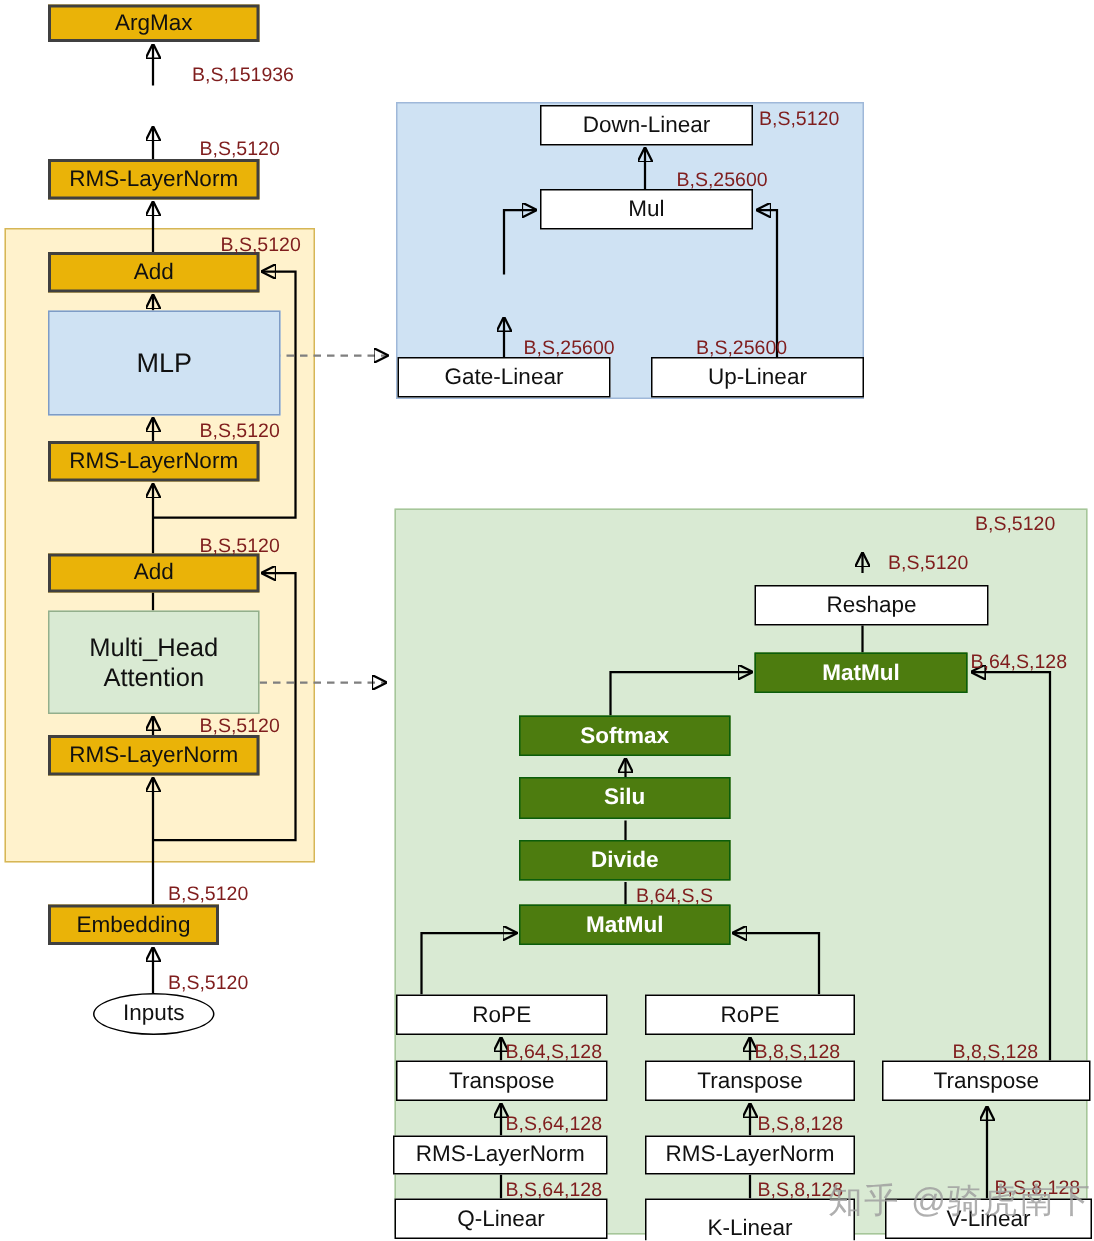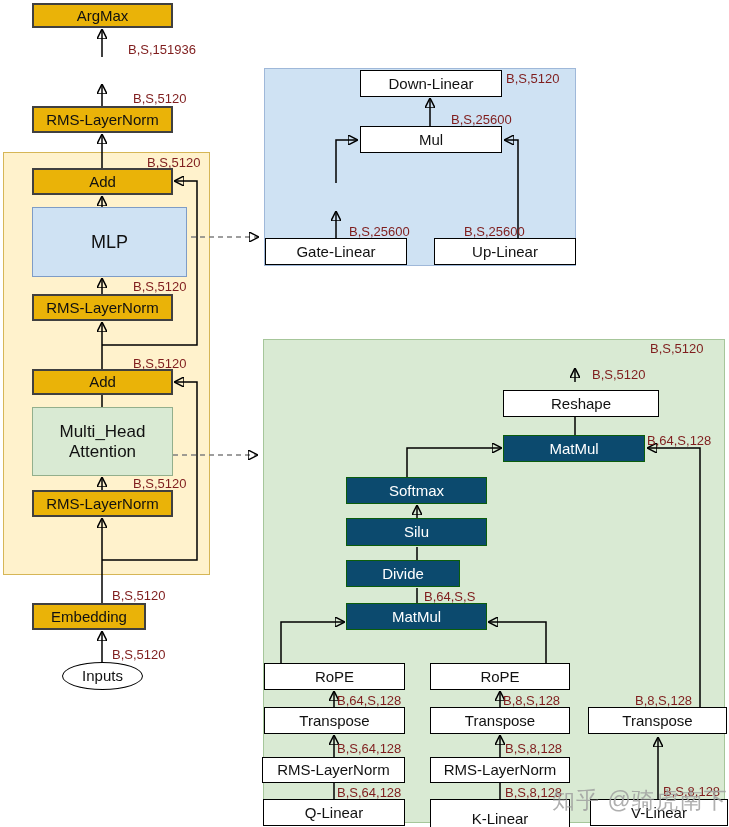--- a/index.html
+++ b/index.html
@@ -15,21 +15,21 @@
   svg.lines path{fill:none;stroke:#000;stroke-width:1.5;}
   svg.lines path.dash{stroke:#7f7f7f;stroke-dasharray:5 4;}
   .box{
     position:absolute;z-index:2;box-sizing:border-box;
     display:flex;align-items:center;justify-content:center;text-align:center;
     font-size:15px;line-height:1.15;background:#fff;border:1px solid #000;
   }
   .box.purple{background:#eab308;border:2px solid #404040;}
   .box.bluebox{background:#CFE2F3;border:1px solid #7E9CC6;font-size:18px;}
   .box.greenbox{background:#D9EAD3;border:1px solid #93AF8C;font-size:17px;padding:0 18px;}
-  .box.darkgreen{background:#0c4a6e;border:1px solid #0B5D0B;color:#fff;font-weight:normal;}
+  .box.darkgreen{background:#4d7c0f;border:1px solid #0B5D0B;color:#fff;font-weight:bold;}
   .box.ellipse{border-radius:50%;border:1.5px solid #000;background:#fff;}
   .shape-label{
     position:absolute;z-index:3;font-size:13px;white-space:nowrap;color:#7f1d1d;
   }
   .watermark{
     position:absolute;z-index:6;font-size:23px;white-space:nowrap;
     color:rgba(158,158,158,0.82);letter-spacing:1px;
   }
 </style>
 </head>
@@ -119,21 +119,21 @@
   <div class="box" style="left:265px;top:238px;width:142px;height:27px">Gate-Linear</div>
   <div class="box" style="left:434px;top:238px;width:142px;height:27px">Up-Linear</div>
 
   <div class="shape-label" style="left:650px;top:341px">B,S,5120</div>
   <div class="shape-label" style="left:592px;top:367px">B,S,5120</div>
   <div class="box" style="left:503px;top:390px;width:156px;height:27px">Reshape</div>
   <div class="box darkgreen" style="left:503px;top:435px;width:142px;height:27px">MatMul</div>
   <div class="shape-label" style="left:647px;top:433px">B,64,S,128</div>
   <div class="box darkgreen" style="left:346px;top:477px;width:141px;height:27px">Softmax</div>
   <div class="box darkgreen" style="left:346px;top:518px;width:141px;height:28px">Silu</div>
-  <div class="box darkgreen" style="left:346px;top:560px;width:114px;height:27px">Divide</div>
+  <div class="box darkgreen" style="left:346px;top:560px;width:141px;height:27px">Divide</div>
   <div class="shape-label" style="left:424px;top:589px">B,64,S,S</div>
   <div class="box darkgreen" style="left:346px;top:603px;width:141px;height:27px">MatMul</div>
 
   <div class="box" style="left:264px;top:663px;width:141px;height:27px">RoPE</div>
   <div class="box" style="left:430px;top:663px;width:140px;height:27px">RoPE</div>
   <div class="shape-label" style="left:337px;top:693px">B,64,S,128</div>
   <div class="shape-label" style="left:503px;top:693px">B,8,S,128</div>
   <div class="shape-label" style="left:635px;top:693px">B,8,S,128</div>
   <div class="box" style="left:264px;top:707px;width:141px;height:27px">Transpose</div>
   <div class="box" style="left:430px;top:707px;width:140px;height:27px">Transpose</div>

